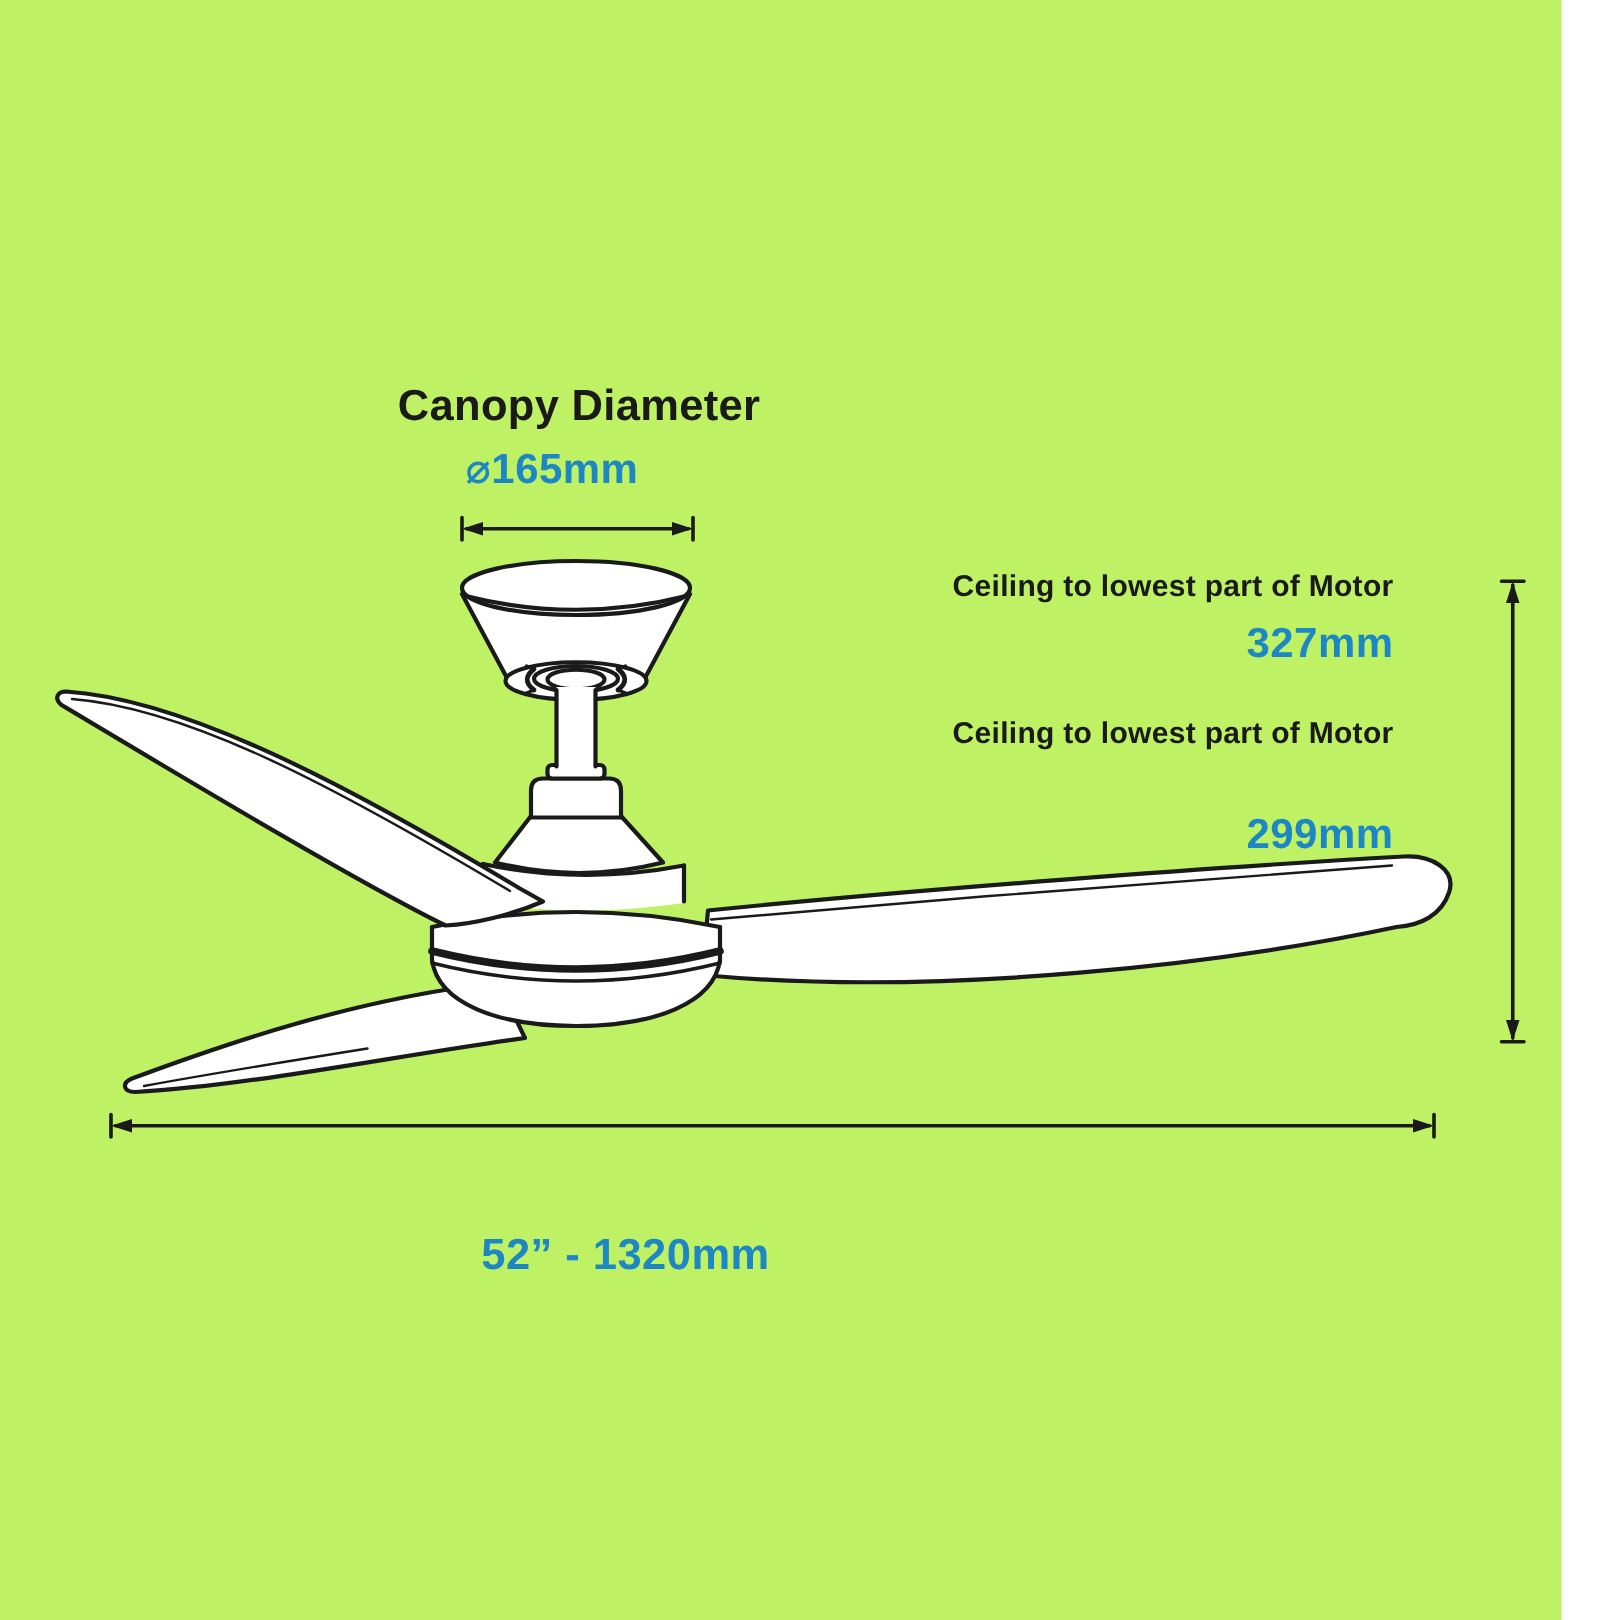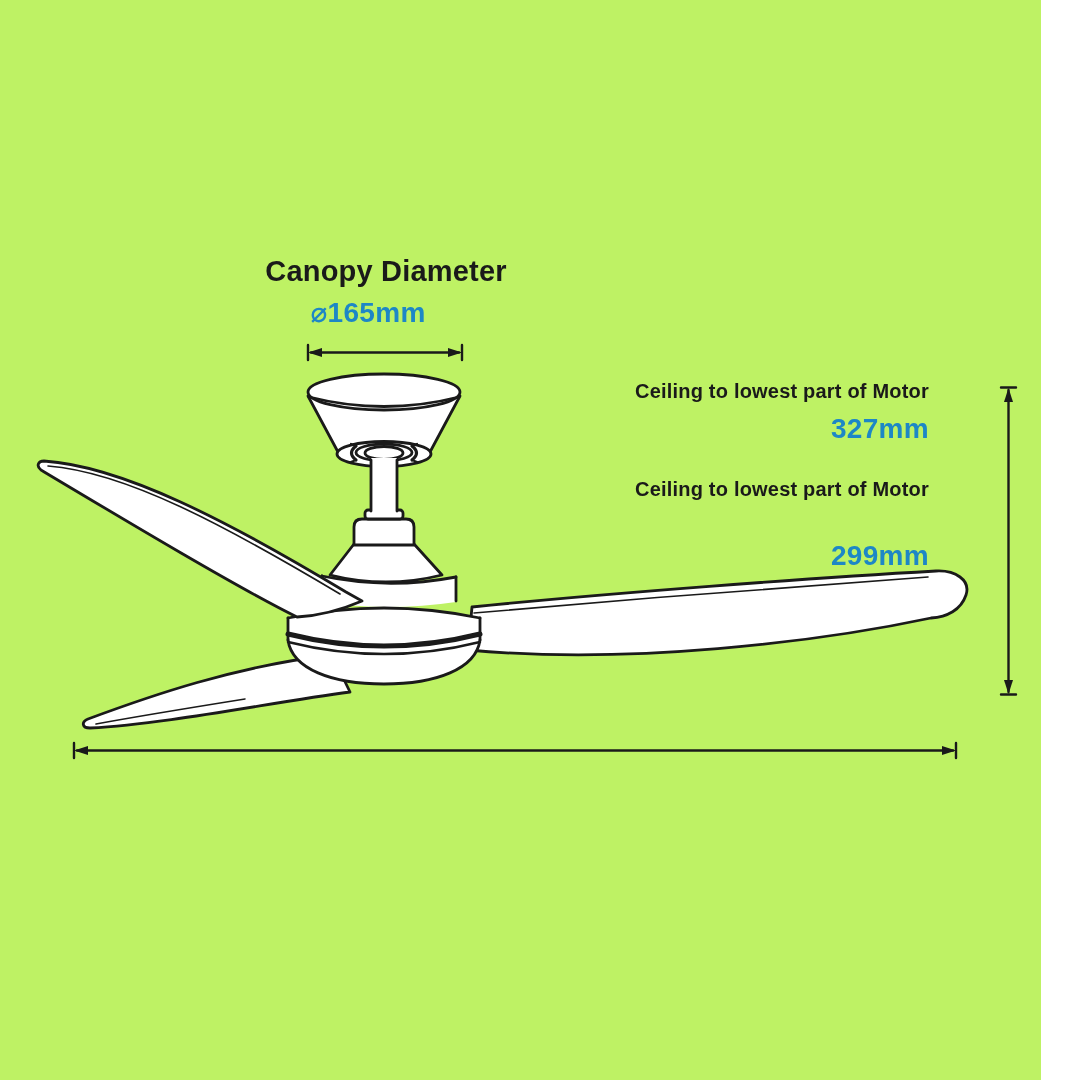--- a/index.html
+++ b/index.html
@@ -111,14 +111,15 @@
 
   <div class="t title center" style="left:386px;top:255px">Canopy Diameter</div>
   <div class="t val center" style="left:368px;top:297px">⌀165mm</div>
 
   <div class="t label ralign" style="right:112px;top:380px">Ceiling to lowest part of Motor</div>
   <div class="t val ralign" style="right:112px;top:413px">327mm</div>
 
   <div class="t label ralign" style="right:112px;top:478px">Ceiling to lowest part of Motor</div>
   <div class="t val ralign" style="right:112px;top:540px">299mm</div>
 
+  <div class="t val valbig center" style="left:417px;top:821px">52” - 1320mm</div>
 
 </div>
 
 </body></html>

